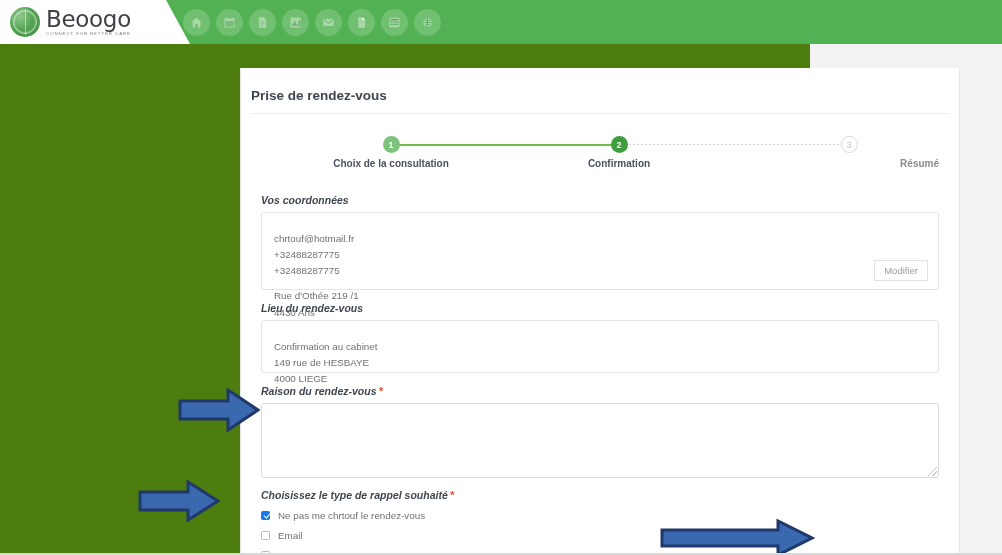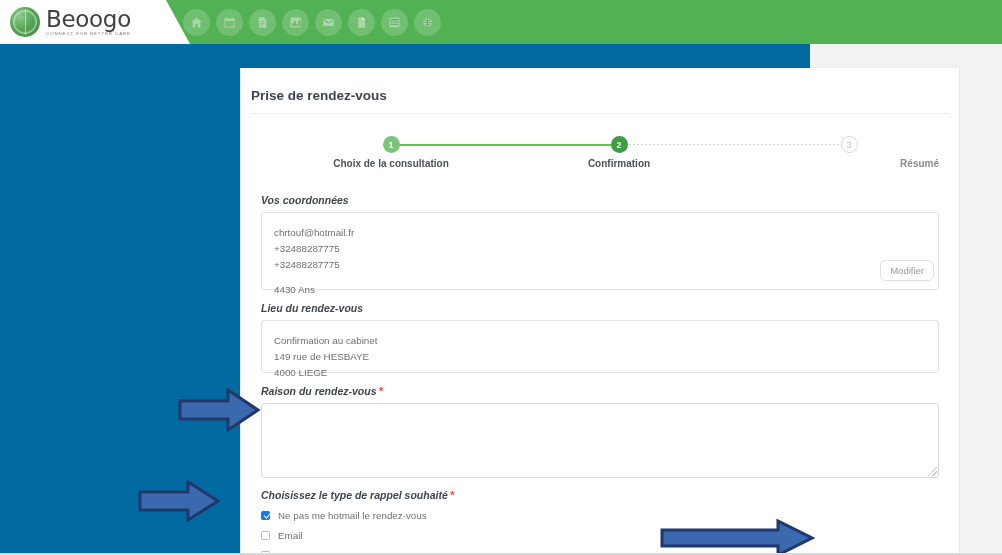--- a/index.html
+++ b/index.html
@@ -9,21 +9,21 @@
     height: 555px;
     overflow: hidden;
     background: #f2f2f2;
     font-family: "Liberation Sans", sans-serif;
   }
 
   #app {
     position: relative;
     width: 810px;
     height: 555px;
-    background: #0369a1;
+    background: #4d7c0f;
   }
 
   
   .header {
     position: absolute;
     top: 0; left: 0;
     width: 1002px;
     height: 44px;
     background: #52b152;
     overflow: hidden;
@@ -203,36 +203,36 @@
   }
   .req-star {
     color: #f0472e;
     font-size: 11px;
     margin-left: 2px;
   }
   .info-box {
     border: 1px solid #e4e4e4;
     border-radius: 3px;
     background: #ffffff;
-    padding: 12px 12px;
+    padding: 18px 12px;
     position: relative;
     font-size: 9.8px;
     color: #6f6f77;
     line-height: 1.65;
   }
   .info-box .grp { margin-bottom: 9px; }
   .info-box .grp:last-child { margin-bottom: 0; }
 
   .modifier-btn {
     position: absolute;
-    right: 4px;
+    right: 10px;
     bottom: 8px;
     border: 1px solid #e2e2e2;
     background: #ffffff;
-    border-radius: 6px;
+    border-radius: 0;
     font-size: 9.5px;
     color: #9a9aa2;
     padding: 4px 9px;
     cursor: pointer;
     font-family: "Liberation Sans", sans-serif;
   }
 
   .textarea-box {
     width: 100%;
     height: 75px;
@@ -426,20 +426,21 @@
 
     <div class="section" style="margin-top:6px;">
       <div class="section-label">Vos coordonnées</div>
       <div class="info-box" style="height:78px;">
         <div class="grp">
           <div>chrtouf@hotmail.fr</div>
           <div>+32488287775</div>
           <div>+32488287775</div>
         </div>
         <div class="grp">
+          <div>Rue d'Othée 219 /1</div>
           <div>4430 Ans</div>
         </div>
         <button class="modifier-btn">Modifier</button>
       </div>
     </div>
 
     <div class="section" style="margin-top:12px;">
       <div class="section-label">Lieu du rendez-vous</div>
       <div class="info-box" style="height:53px;">
         <div>Confirmation au cabinet</div>
@@ -457,21 +458,21 @@
       </div>
     </div>
 
     <div class="section" style="margin-top:11px;">
       <div class="section-label">
         <span>Choisissez le type de rappel souhaité</span><span class="req-star">*</span>
       </div>
       <div class="check-list">
         <label class="check-row">
           <span class="cbox checked"></span>
-          <span class="check-label">Ne pas me hotmail le rendez-vous</span>
+          <span class="check-label">Ne pas me chrtouf le rendez-vous</span>
         </label>
         <label class="check-row">
           <span class="cbox"></span>
           <span class="check-label">Email</span>
         </label>
         <label class="check-row">
           <span class="cbox"></span>
           <span class="check-label">SMS</span>
         </label>
       </div>

